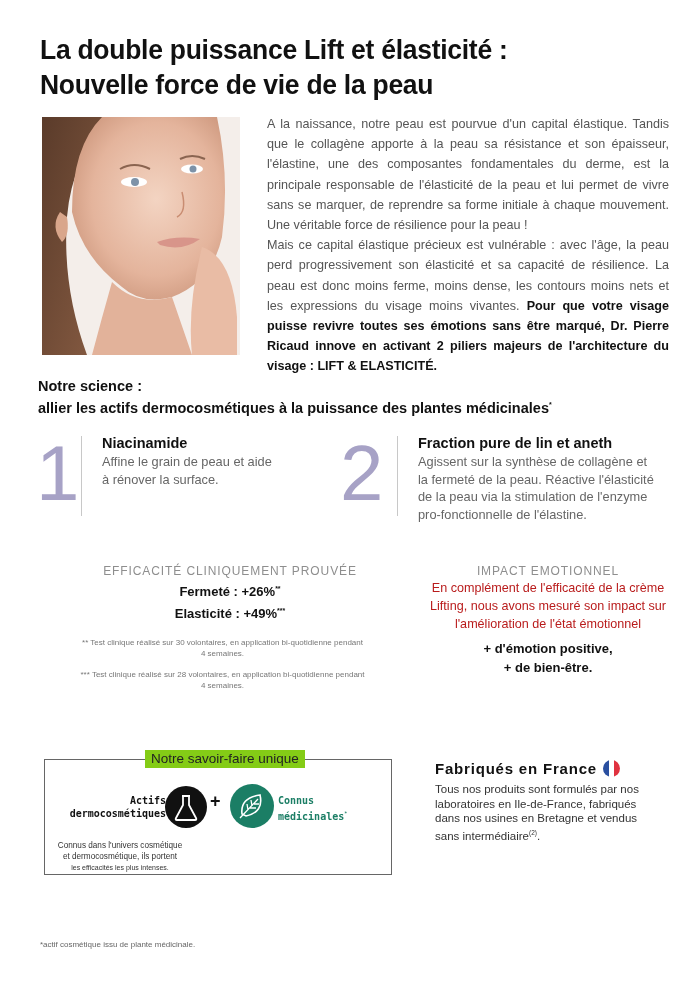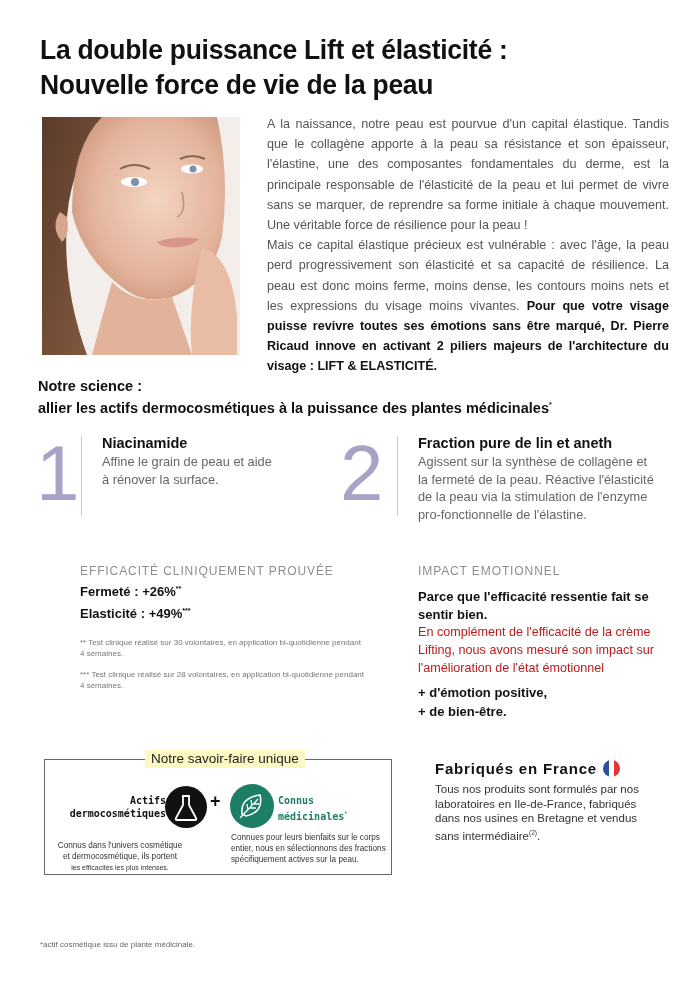--- a/index.html
+++ b/index.html
@@ -42,55 +42,55 @@
     .pillar .vline { position: absolute; width: 1px; background: #c8c8c8; }
     .pillar .ptitle {
       position: absolute; font-family: "Liberation Sans", sans-serif;
       font-weight: bold; font-size: 14.5px; line-height: 18px; color: #111;
     }
     .pillar .pdesc {
       position: absolute; font-family: "Liberation Sans", sans-serif;
       font-size: 12.8px; line-height: 17.5px; color: #666;
     }
 
-    .efficacy { position: absolute; left: 80px; top: 563px; width: 300px; }
+    .efficacy { position: absolute; left: 80px; top: 563px; width: 300px; text-align: center; }
     .section-label {
       font-family: "Liberation Sans", sans-serif; font-size: 12px; letter-spacing: 0.9px;
       color: #8e8e8e; line-height: 16px;
     }
     .stat {
       font-family: "Liberation Sans", sans-serif; font-weight: bold;
       font-size: 13px; line-height: 19px; color: #111;
     }
     .stat sup { font-size: 7px; vertical-align: 5px; }
     .note {
       font-family: "Liberation Sans", sans-serif; font-size: 8px; line-height: 11px;
       color: #777; margin-top: 10px; width: 285px;
     }
     .note.first { margin-top: 14px; }
 
-    .emotion { position: absolute; left: 418px; top: 563px; width: 260px; }
+    .emotion { position: absolute; left: 418px; top: 563px; width: 260px; text-align: center; }
     .emotion .lead {
       font-family: "Liberation Sans", sans-serif; font-weight: bold;
       font-size: 13px; line-height: 17.5px; color: #111; margin-top: 9px;
     }
     .emotion .body {
       font-family: "Liberation Sans", sans-serif; font-size: 12.6px; line-height: 18px; color: #b91c1c;
     }
     .emotion .benefits {
       font-family: "Liberation Sans", sans-serif; font-weight: bold;
       font-size: 13px; line-height: 18.5px; color: #111; margin-top: 7px;
     }
 
     .savoir {
       position: absolute; left: 44px; top: 759px; width: 348px; height: 116px;
       border: 1.5px solid #666;
     }
     .savoir .legend {
-      position: absolute; top: -10px; left: 100px; padding: 0 6px; background: #fef9c3;
+      position: absolute; top: -10px; left: 100px; padding: 0 6px; background: #84cc16;
       font-family: "Liberation Sans", sans-serif; font-size: 13.5px; line-height: 18px; color: #222;
     }
     .savoir .actifs-label {
       position: absolute; right: 225px; top: 34px; text-align: right;
       font-family: "DejaVu Sans Mono", monospace; font-weight: bold;
       font-size: 10px; line-height: 13px; color: #111; white-space: nowrap;
     }
     .savoir .flask-circle {
       position: absolute; left: 120px; top: 26px; width: 42px; height: 42px;
       border-radius: 50%; background: #111;
@@ -205,21 +205,20 @@
 <div class="efficacy">
   <div class="section-label">EFFICACITÉ CLINIQUEMENT PROUVÉE</div>
   <div class="stat"><span>Fermeté : +26%</span><sup>**</sup></div>
   <div class="stat"><span>Elasticité : +49%</span><sup>***</sup></div>
   <div class="note first">** Test clinique réalisé sur 30 volontaires, en application bi-quotidienne pendant 4 semaines.</div>
   <div class="note">*** Test clinique réalisé sur 28 volontaires, en application bi-quotidienne pendant 4 semaines.</div>
 </div>
 
 <div class="emotion">
   <div class="section-label">IMPACT EMOTIONNEL</div>
-  <div class="lead">Parce que l'efficacité ressentie fait se sentir bien.</div>
   <div class="body">En complément de l'efficacité de la crème Lifting, nous avons mesuré son impact sur l'amélioration de l'état émotionnel</div>
   <div class="benefits">
     <div>+ d'émotion positive,</div>
     <div>+ de bien-être.</div>
   </div>
 </div>
 
 <div class="savoir">
   <div class="legend">Notre savoir-faire unique</div>
   <div class="actifs-label">
@@ -240,21 +239,20 @@
   </div>
   <div class="plantes-label">
     <div>Connus</div>
     <div><span>médicinales</span><sup>*</sup></div>
   </div>
   <div class="actifs-desc">
     <div>Connus dans l'univers cosmétique</div>
     <div>et dermocosmétique, ils portent</div>
     <div class="small">les efficacités les plus intenses.</div>
   </div>
-  <div class="plantes-desc">Connues pour leurs bienfaits sur le corps entier, nous en sélectionnons des fractions spécifiquement actives sur la peau.</div>
 </div>
 
 <div class="france">
   <div class="ftitle">
     <span>Fabriqués en France</span>
     <span class="flag">
       <span style="background:#2a4fa0"></span>
         <span style="background:#ffffff"></span>
         <span style="background:#e0323f"></span>
     </span>

